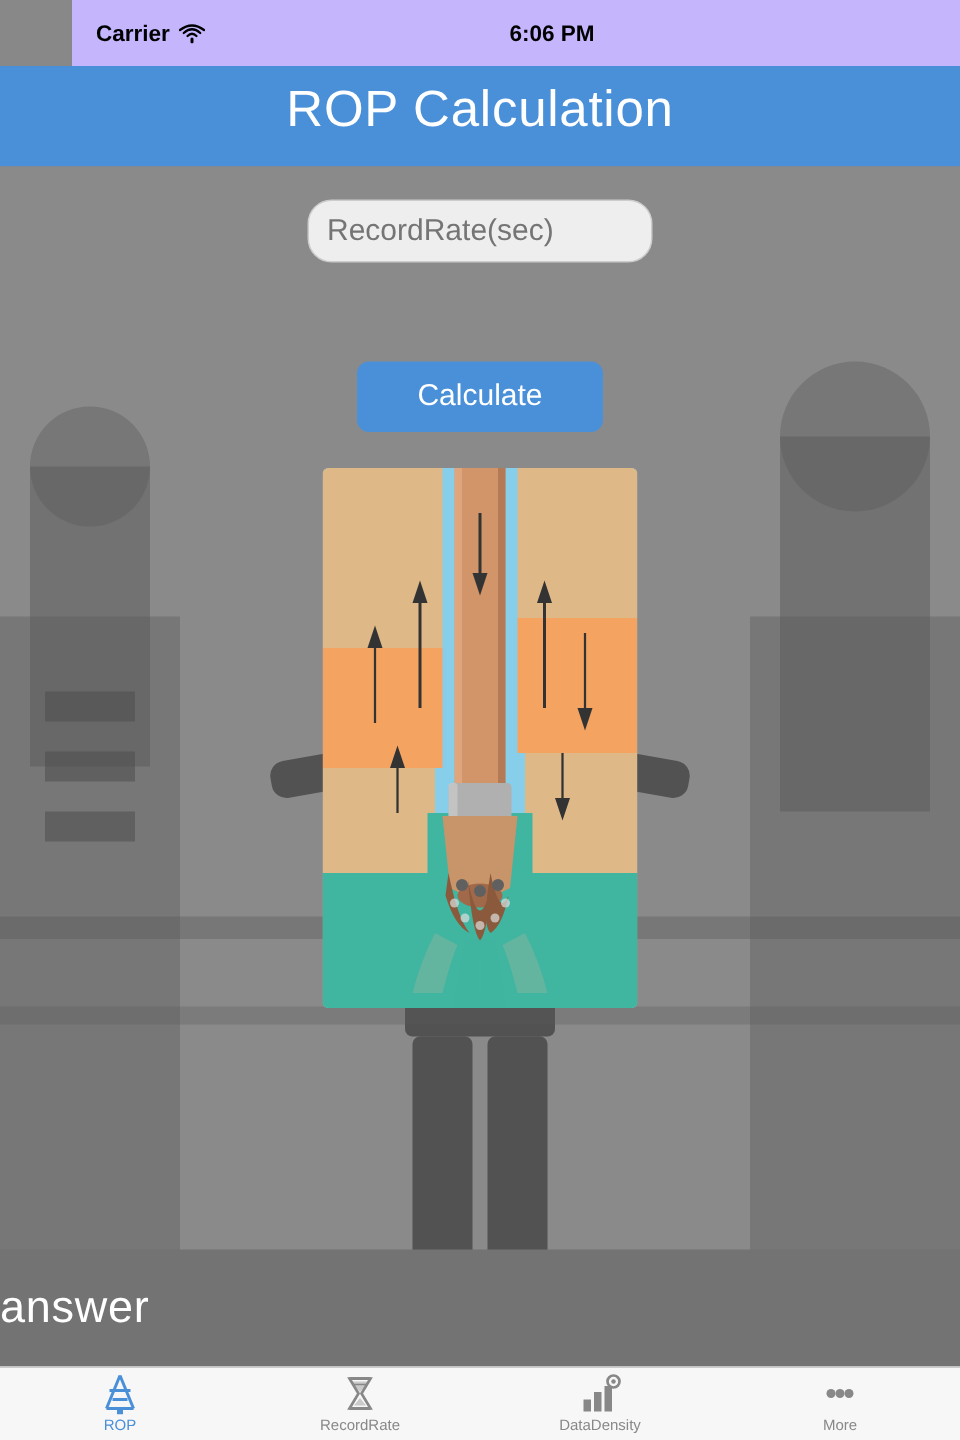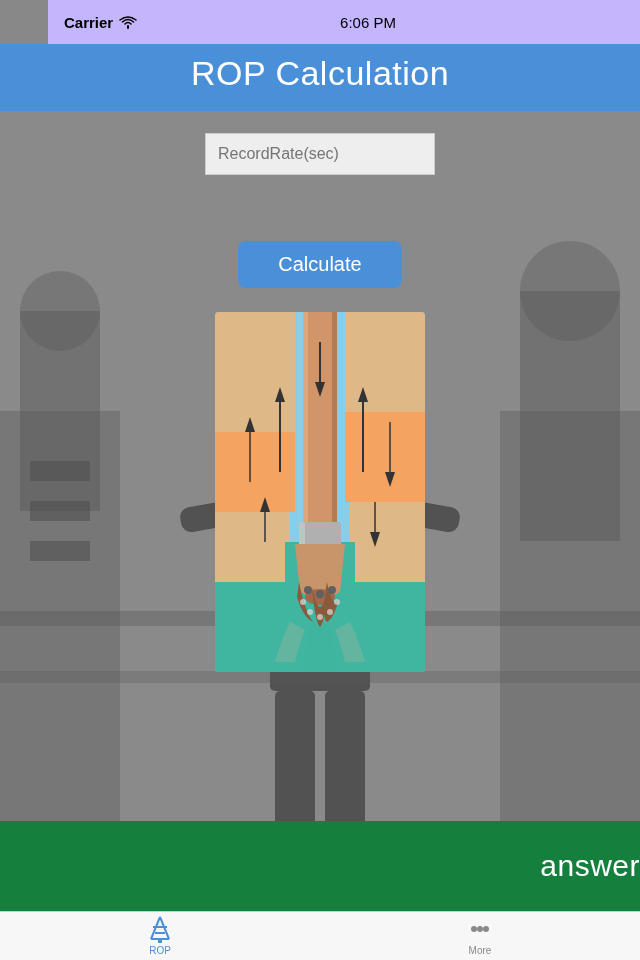--- a/index.html
+++ b/index.html
@@ -30,21 +30,21 @@
     .status-left {
       font-size: 15px;
       font-weight: 600;
       color: #000;
       display: flex;
       align-items: center;
       gap: 6px;
     }
     .status-center {
       font-size: 15px;
-      font-weight: 400;
+      font-weight: 700;
       color: #000;
       position: absolute;
       left: 50%;
       transform: translateX(-50%);
     }
     .status-right {
       display: flex;
       align-items: center;
       gap: 4px;
     }
@@ -114,25 +114,25 @@
       z-index: 5;
       display: flex;
       justify-content: center;
       gap: 20px;
       padding: 22px 20px 0;
     }
 
     .input-field {
       background: rgba(255,255,255,0.85);
       border: 1.5px solid #ccc;
-      border-radius: 0;
+      border-radius: 16px;
       height: 42px;
       width: 230px;
       padding: 0 12px;
-      font-size: 16px;
+      font-size: 20px;
       color: #999;
       outline: none;
     }
 
     
     #calculate-row {
       position: relative;
       z-index: 5;
       display: flex;
       justify-content: center;
@@ -173,25 +173,25 @@
       width: 100%;
       height: 100%;
     }
 
     
     #answer-bar {
       position: absolute;
       bottom: 49px;
       left: 0;
       width: 100%;
-      background: #15803d;
-      height: 90px;
-      display: flex;
-      align-items: center;
-      justify-content: flex-end;
+      background: #737373;
+      height: 78px;
+      display: flex;
+      align-items: center;
+      justify-content: flex-start;
       z-index: 10;
     }
     #answer-bar span {
       color: #fff;
       font-size: 30px;
       font-weight: 400;
       letter-spacing: 0.5px;
     }
 
     
@@ -403,21 +403,52 @@
         <line x1="7" y1="12" x2="21" y2="12" stroke="#4a90d9" stroke-width="2"></line>
         <line x1="9" y1="18" x2="19" y2="18" stroke="#4a90d9" stroke-width="2"></line>
         <line x1="5" y1="24" x2="23" y2="24" stroke="#4a90d9" stroke-width="2"></line>
 
         <rect x="12" y="24" width="4" height="4" fill="#4a90d9"></rect>
       </svg>
     </div>
     <span class="tab-label" style="color:#4a90d9;">ROP</span>
   </div>
 
-
+  <div class="tab-item">
+    <div class="tab-icon">
+      <svg width="28" height="28" viewBox="0 0 28 28">
+
+        <path d="M7 4 L21 4 L15 14 L21 24 L7 24 L13 14 Z" fill="none" stroke="#888" stroke-width="1.8"></path>
+        <line x1="7" y1="4" x2="21" y2="4" stroke="#888" stroke-width="2"></line>
+        <line x1="7" y1="24" x2="21" y2="24" stroke="#888" stroke-width="2"></line>
+
+        <path d="M8 6 L20 6 L14 13 Z" fill="#888" opacity="0.4"></path>
+
+        <path d="M10 22 L18 22 L14 17 Z" fill="#888" opacity="0.4"></path>
+
+        <line x1="9" y1="8" x2="19" y2="8" stroke="#888" stroke-width="1"></line>
+      </svg>
+    </div>
+    <span class="tab-label">RecordRate</span>
+  </div>
+
+  <div class="tab-item">
+    <div class="tab-icon">
+      <svg width="28" height="28" viewBox="0 0 28 28">
+
+        <rect x="3" y="18" width="5" height="8" fill="#888"></rect>
+        <rect x="10" y="13" width="5" height="13" fill="#888"></rect>
+        <rect x="17" y="9" width="5" height="17" fill="#888"></rect>
+
+        <circle cx="23" cy="6" r="4" fill="none" stroke="#888" stroke-width="1.8"></circle>
+        <circle cx="23" cy="6" r="1.5" fill="#888"></circle>
+      </svg>
+    </div>
+    <span class="tab-label">DataDensity</span>
+  </div>
 
   <div class="tab-item">
     <div class="tab-icon">
       <svg width="28" height="28" viewBox="0 0 28 28">
         <circle cx="8" cy="14" r="3" fill="#888"></circle>
         <circle cx="14" cy="14" r="3" fill="#888"></circle>
         <circle cx="20" cy="14" r="3" fill="#888"></circle>
       </svg>
     </div>
     <span class="tab-label">More</span>

